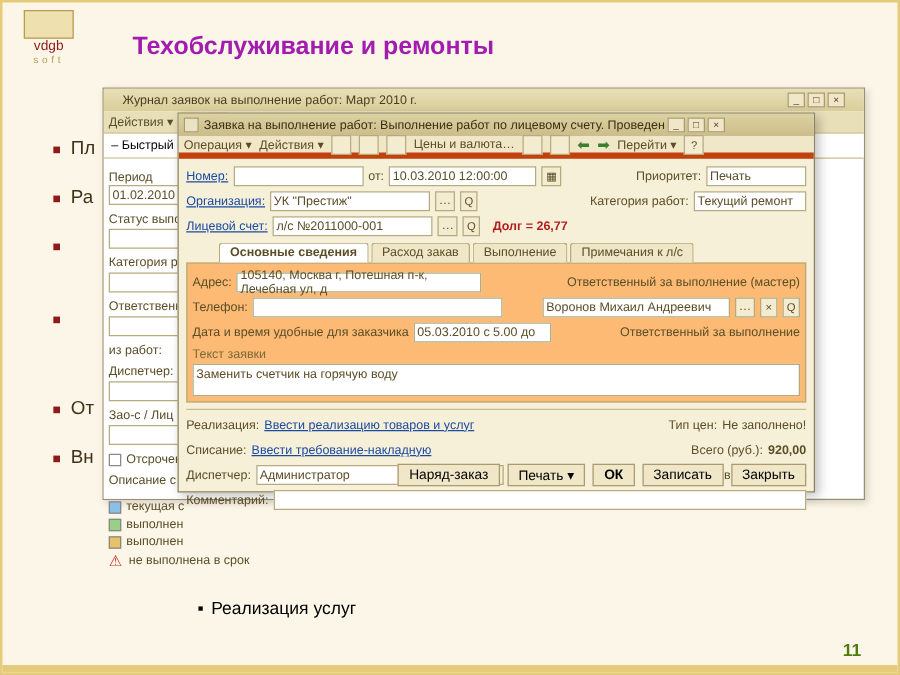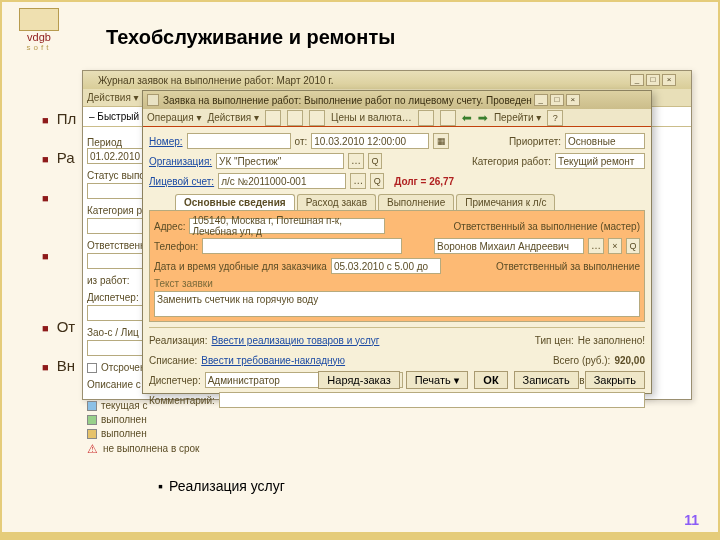--- a/index.html
+++ b/index.html
@@ -1,22 +1,22 @@
 <!DOCTYPE html>
 <html><head>
 <meta charset="utf-8">
 <style>
   * { box-sizing: border-box; margin: 0; padding: 0; }
   html, body { width: 720px; height: 540px; font-family: Arial, sans-serif; font-size: 11px; overflow: hidden; }
   .slide { width: 720px; height: 540px; position: relative; background: #fcf6e8; border: 2px solid #e5cc7a; }
   .logo { position: absolute; top: 6px; left: 6px; width: 62px; height: 44px; display: flex; flex-direction: column; align-items: center; }
   .logo-box { width: 40px; height: 30px; border: 1px solid #b79b4e; background: #efe0b0; }
   .logo-text { font-size: 11px; color: #8e1a1a; letter-spacing: 0; }
-  .slide-title { position: absolute; top: 24px; left: 104px; font-size: 20px; font-weight: bold; color: #000000; }
-  .page-num { position: absolute; right: 19px; bottom: 10px; color: #8b5cf6; font-weight: bold; font-size: 14px; }
+  .slide-title { position: absolute; top: 24px; left: 104px; font-size: 20px; font-weight: bold; color: #a21caf; }
+  .page-num { position: absolute; right: 29px; bottom: 10px; color: #4d7c0f; font-weight: bold; font-size: 14px; }
   .footer-bar { position: absolute; left: 0; right: 0; bottom: 0; height: 6px; background: #e5cc7a; }
   .bullets { position: absolute; top: 108px; left: 40px; color: #403018; font-size: 15px; }
   .bullets li { list-style: none; margin-bottom: 22px; }
   .bullets li::before { content: "■"; color: #8e1a1a; margin-right: 8px; font-size: 11px; }
   .svc-item { margin-left: 26px; font-size: 14px; margin-top: 6px; }
   .svc-item::before { content: "▪"; color: #000; margin-right: 6px; }
 
   
   .win-journal { position: absolute; top: 68px; left: 80px; width: 610px; height: 330px; background: #fff; border: 1px solid #9a8f70; box-shadow: 2px 2px 6px rgba(0,0,0,.15); }
   .titlebar { height: 18px; background: linear-gradient(#e8dfb8,#d9cd98); display: flex; align-items: center; padding: 0 15px; font-size: 10px; color: #4a3e1e; }
@@ -30,21 +30,21 @@
   .j-left .lbl { margin-top:6px; color:#5b4d26; }
   .j-left .fld { border:1px solid #b6aa7e; height:16px; margin-top:2px; }
   .j-legend { margin-top:10px; }
   .j-legend div { display:flex; align-items:center; gap:4px; margin-top:3px; }
   .lg-sq { width:10px; height:10px; border:1px solid #888; }
 
   
   .win-req { position: absolute; top: 88px; left: 140px; width: 510px; height: 304px; background: #f7f0d8; border: 1px solid #8c8260; box-shadow: 3px 3px 8px rgba(0,0,0,.25); }
   .req-title { height: 18px; background: linear-gradient(#ddd1a2,#cbbd8a); display:flex; align-items:center; padding:0 4px; font-size:10px; color:#3a2f12; }
   .req-icon { width:12px; height:12px; background:#e9e2c4; border:1px solid #a99a70; margin-right:4px; }
-  .req-toolbar { height:18px; background:#efe7c8; border-bottom:1px solid #c2410c; display:flex; align-items:center; padding:0 4px; font-size:10px; color:#5b4d26; gap:6px; }
+  .req-toolbar { height:18px; background:#efe7c8; border-bottom:5px solid #c2410c; display:flex; align-items:center; padding:0 4px; font-size:10px; color:#5b4d26; gap:6px; }
   .arrow { color:#3a7f2e; font-size:12px; }
   .req-body { position:relative; padding:3px 6px 6px 6px; font-size:10px; color:#5b4d26; }
   .row { display:flex; align-items:center; gap:4px; margin-top:2px; min-height:18px;}
   .lk { color:#1b4aa3; text-decoration:underline; cursor:default; }
   .fld { border:1px solid #b6aa7e; background:#fff; height:16px; display:flex; align-items:center; padding:0 2px; }
   .dots { width:16px; height:16px; border:1px solid #b6aa7e; background:#f3ecd1; text-align:center; line-height:14px; font-size:10px; }
   .xbtn { width:14px; height:16px; border:1px solid #b6aa7e; background:#f3ecd1; text-align:center; line-height:14px; font-size:9px; }
   .tabs { display:flex; margin-top:4px;margin-left:26px; }
   .tab { padding:2px 8px; border:1px solid #b6aa7e; border-bottom:none; background:#efe7c8; margin-right:2px; border-radius:3px 3px 0 0; color:#5b4d26;}
   .tab.active { background:#fff; font-weight:bold; }
@@ -158,21 +158,21 @@
       <span class="sqbtn">?</span>
     </div>
     <div class="req-body">
       <div class="row">
         <span class="lk">Номер:</span>
         <span class="fld" style="width:104px"></span>
         <span>от:</span>
         <span class="fld" style="width:118px">10.03.2010 12:00:00</span>
         <span class="sqbtn">▦</span>
         <span class="rt">Приоритет:</span>
-        <span class="fld" style="width:80px">Основные</span>
+        <span class="fld" style="width:80px">Печать</span>
       </div>
       <div class="row">
         <span class="lk">Организация:</span>
         <span class="fld" style="width:128px">УК "Престиж"</span>
         <span class="dots">…</span>
         <span class="xbtn">Q</span>
         <span class="rt">Категория работ:</span>
         <span class="fld" style="width:90px">Текущий ремонт</span>
       </div>
       <div class="row">

